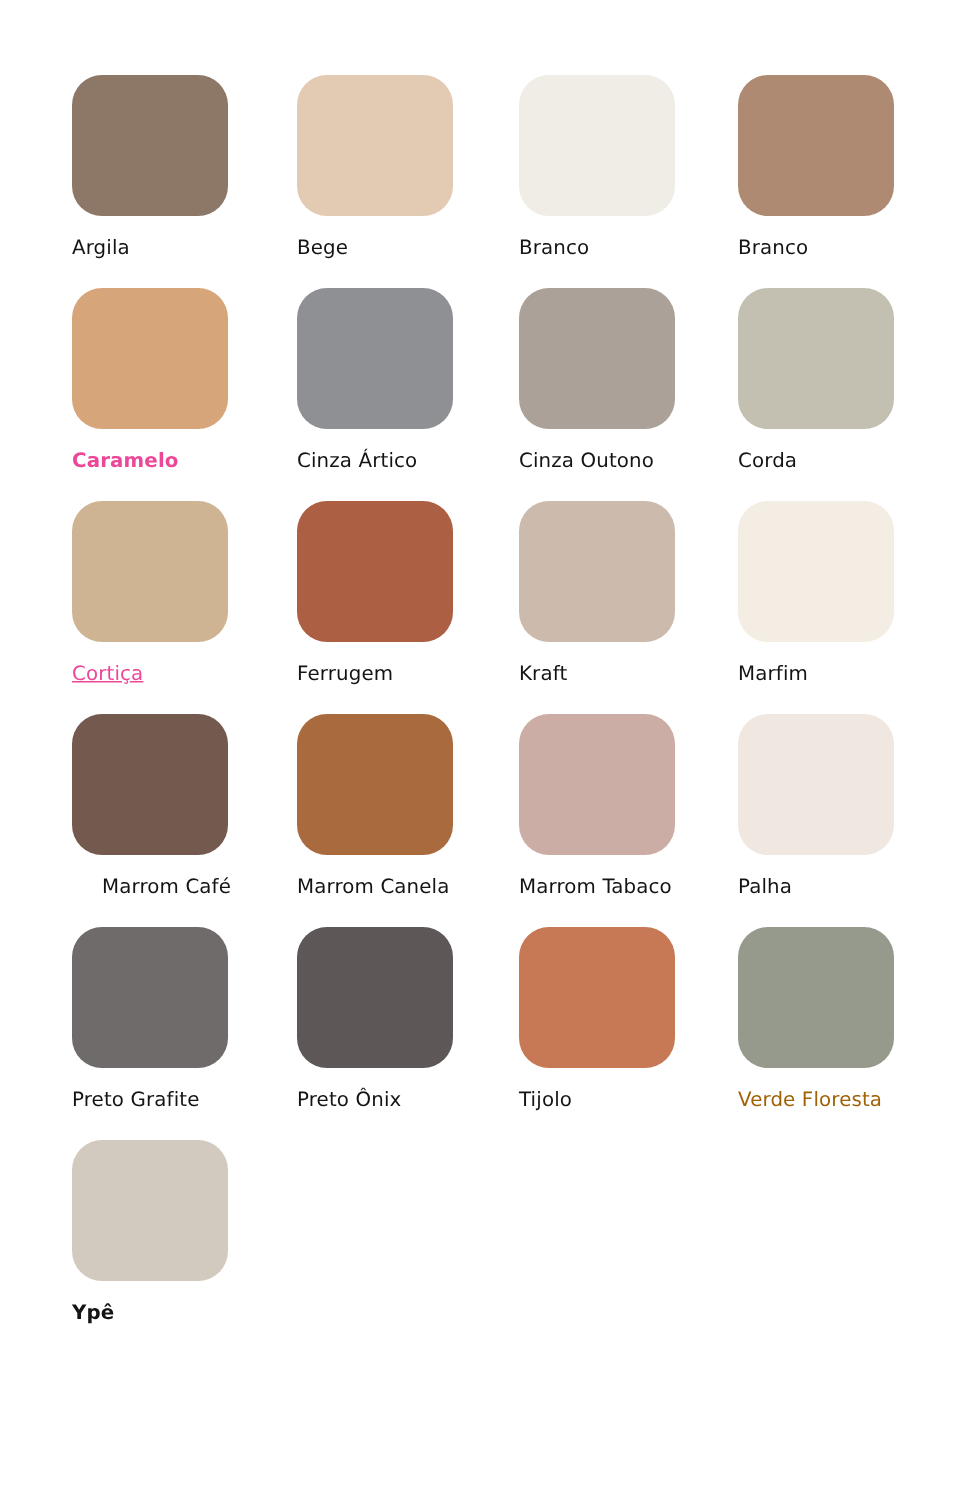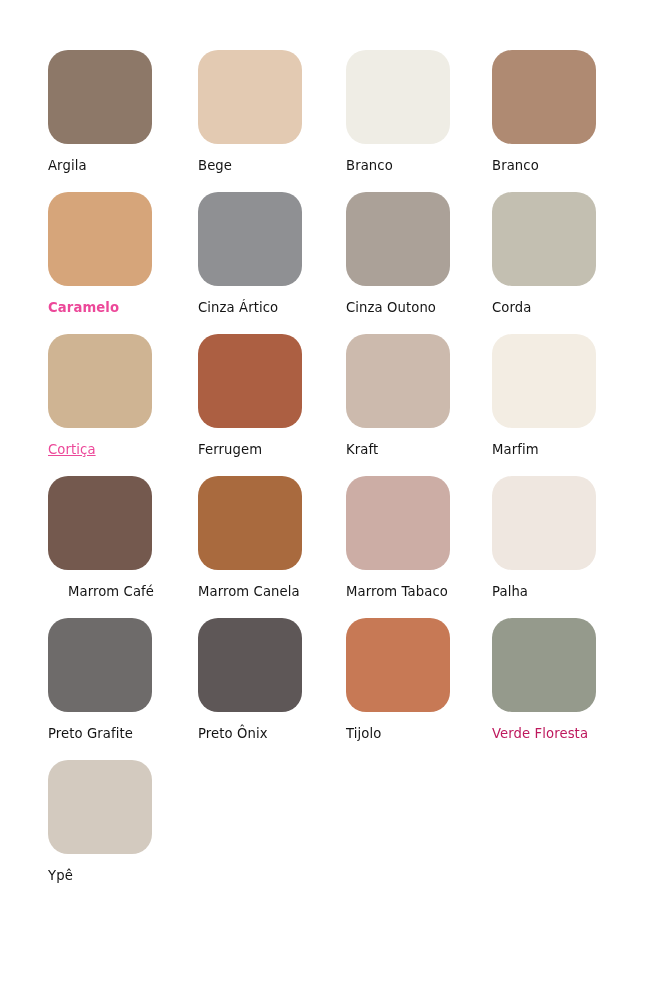--- a/index.html
+++ b/index.html
@@ -130,20 +130,20 @@
       <div class="swatch-cell">
         <div class="swatch-chip" style="background-color: rgb(94, 87, 87);"></div>
         <div class="swatch-label" style="color: rgb(20, 20, 20);">Preto Ônix</div>
       </div>
       <div class="swatch-cell">
         <div class="swatch-chip" style="background-color: rgb(199, 121, 85);"></div>
         <div class="swatch-label" style="color: rgb(20, 20, 20);">Tijolo</div>
       </div>
       <div class="swatch-cell">
         <div class="swatch-chip" style="background-color: rgb(149, 154, 140);"></div>
-        <div class="swatch-label" style="color: #be185d; text-align: right;">Verde Floresta</div>
+        <div class="swatch-label" style="color: #a16207; text-align: right;">Verde Floresta</div>
       </div>
       <div class="swatch-cell">
         <div class="swatch-chip" style="background-color: rgb(211, 202, 191);"></div>
-        <div class="swatch-label" style="color: rgb(20, 20, 20);">Ypê</div>
+        <div class="swatch-label" style="color: rgb(20, 20, 20); font-weight: bold;">Ypê</div>
       </div>
     </div>
 </div>
 
 </body></html>

